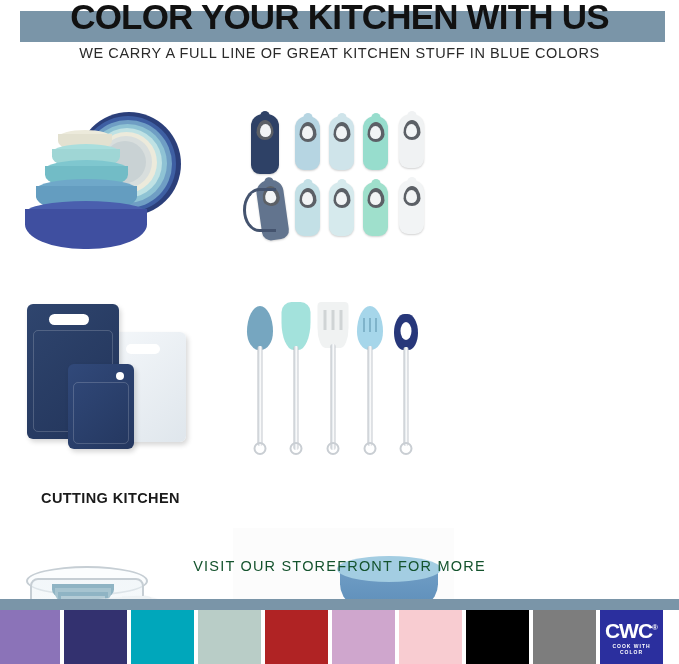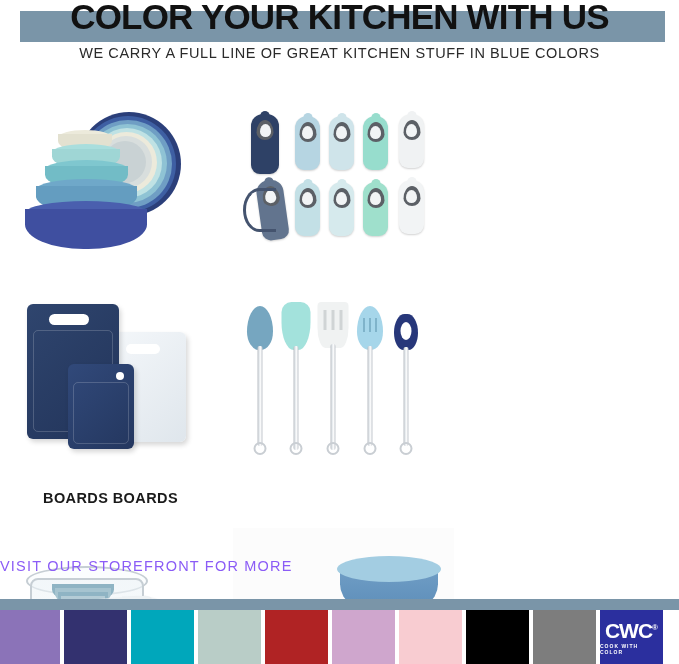--- a/index.html
+++ b/index.html
@@ -35,34 +35,34 @@
     width:100%;height:196px;position:relative;overflow:hidden;
     background:#ffffff;
   }
   .tile.tint{background:#fcfcfc;}
   .caption{
     text-align:center;font-size:14.5px;font-weight:bold;color:#1a1a1a;
     letter-spacing:0.4px;padding-top:10px;padding-bottom:22px;
   }
   
   .visit{
-    position:absolute;top:558px;left:0;width:679px;
-    font-size:14.5px;letter-spacing:1.2px;color:#8b5cf6;
+    position:absolute;top:558px;left:0;width:679px;text-align:center;
+    font-size:14.5px;letter-spacing:1.2px;color:#14532d;
   }
   
   .swatch-bar{
     position:absolute;left:0;top:599px;width:679px;height:11px;
     background:#7a95a8;
   }
   .swatch-strip{
     position:absolute;left:0;top:610px;width:679px;height:54px;
     display:flex;background:#ffffff;
   }
   .swatch{height:54px;margin-right:4px;}
-  .swatch:last-child{margin-right:16px;}
+  .swatch:last-child{margin-right:16px;text-align:center;}
   .logo-block{
     position:relative;display:flex;flex-direction:column;
     align-items:center;justify-content:center;
   }
   .logo-main{
     color:#ffffff;font-size:21px;font-weight:bold;letter-spacing:-1px;
     line-height:1;font-family:"Liberation Sans","DejaVu Sans",sans-serif;
     position:relative;
   }
   .logo-reg{font-size:8px;vertical-align:super;letter-spacing:0;}
@@ -235,21 +235,21 @@
       <div class="board" style="left:27px;top:20px;width:92px;height:135px;background:linear-gradient(135deg,#2f456e,#22345a);">
         <div class="handle" style="left:22px;top:10px;width:40px;height:11px;"></div>
         <div class="groove" style="left:6px;top:26px;width:78px;height:100px;"></div>
       </div>
 
       <div class="board" style="left:68px;top:80px;width:66px;height:85px;background:linear-gradient(135deg,#31497a,#24375f);">
         <div class="handle" style="left:48px;top:8px;width:8px;height:8px;border-radius:50%;"></div>
         <div class="groove" style="left:5px;top:18px;width:54px;height:60px;"></div>
       </div>
     </div>
-    <div class="caption">BOARDS BOARDS</div>
+    <div class="caption">CUTTING KITCHEN</div>
   </div>
 
   <div class="cell">
     <div class="tile">
 
       <div class="utensil" style="left:24px;top:22px;height:148px;">
         <div class="u-head" style="top:0;width:26px;height:44px;background:#76a6c0;border-radius:50% 50% 46% 46%/58% 58% 42% 42%;"></div>
         <div class="u-handle" style="top:40px;height:100px;"></div>
         <div class="u-loop" style="top:136px;"></div>
       </div>

